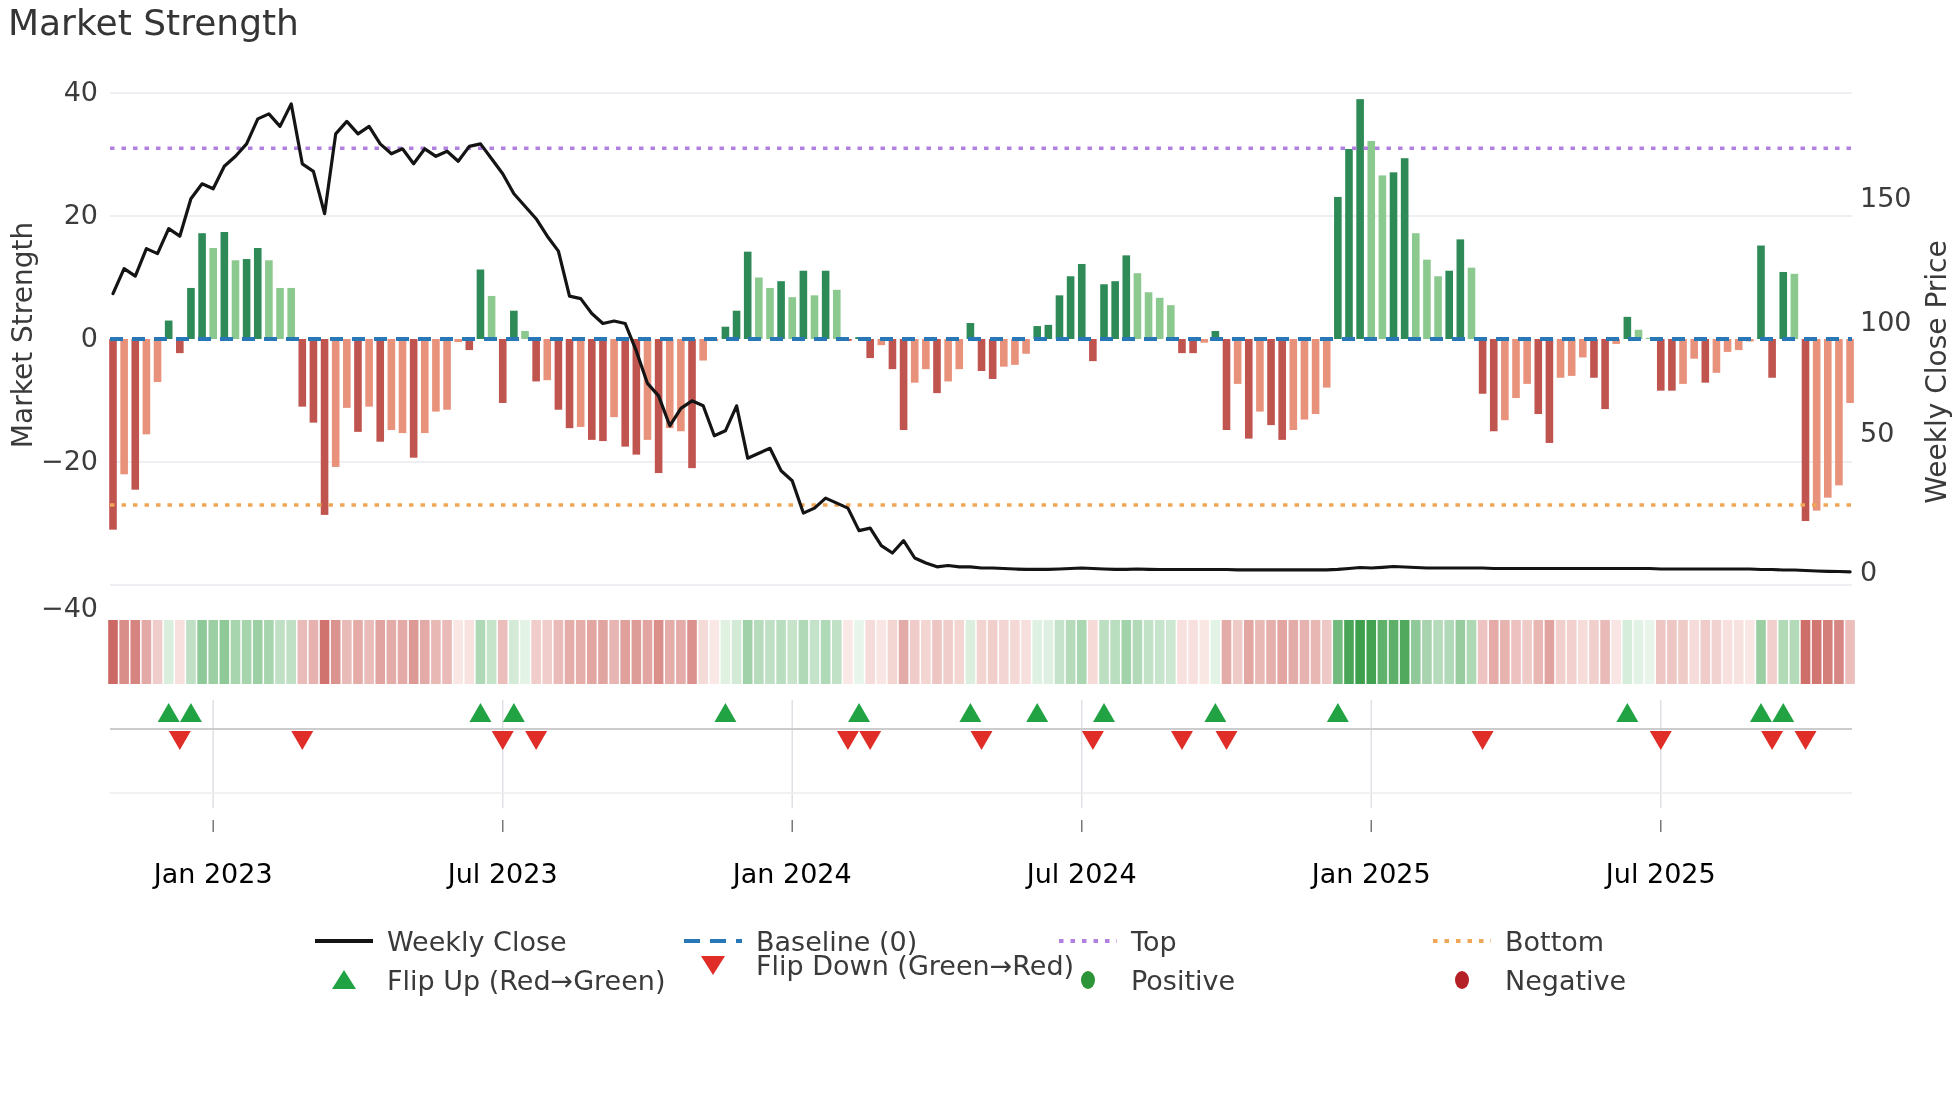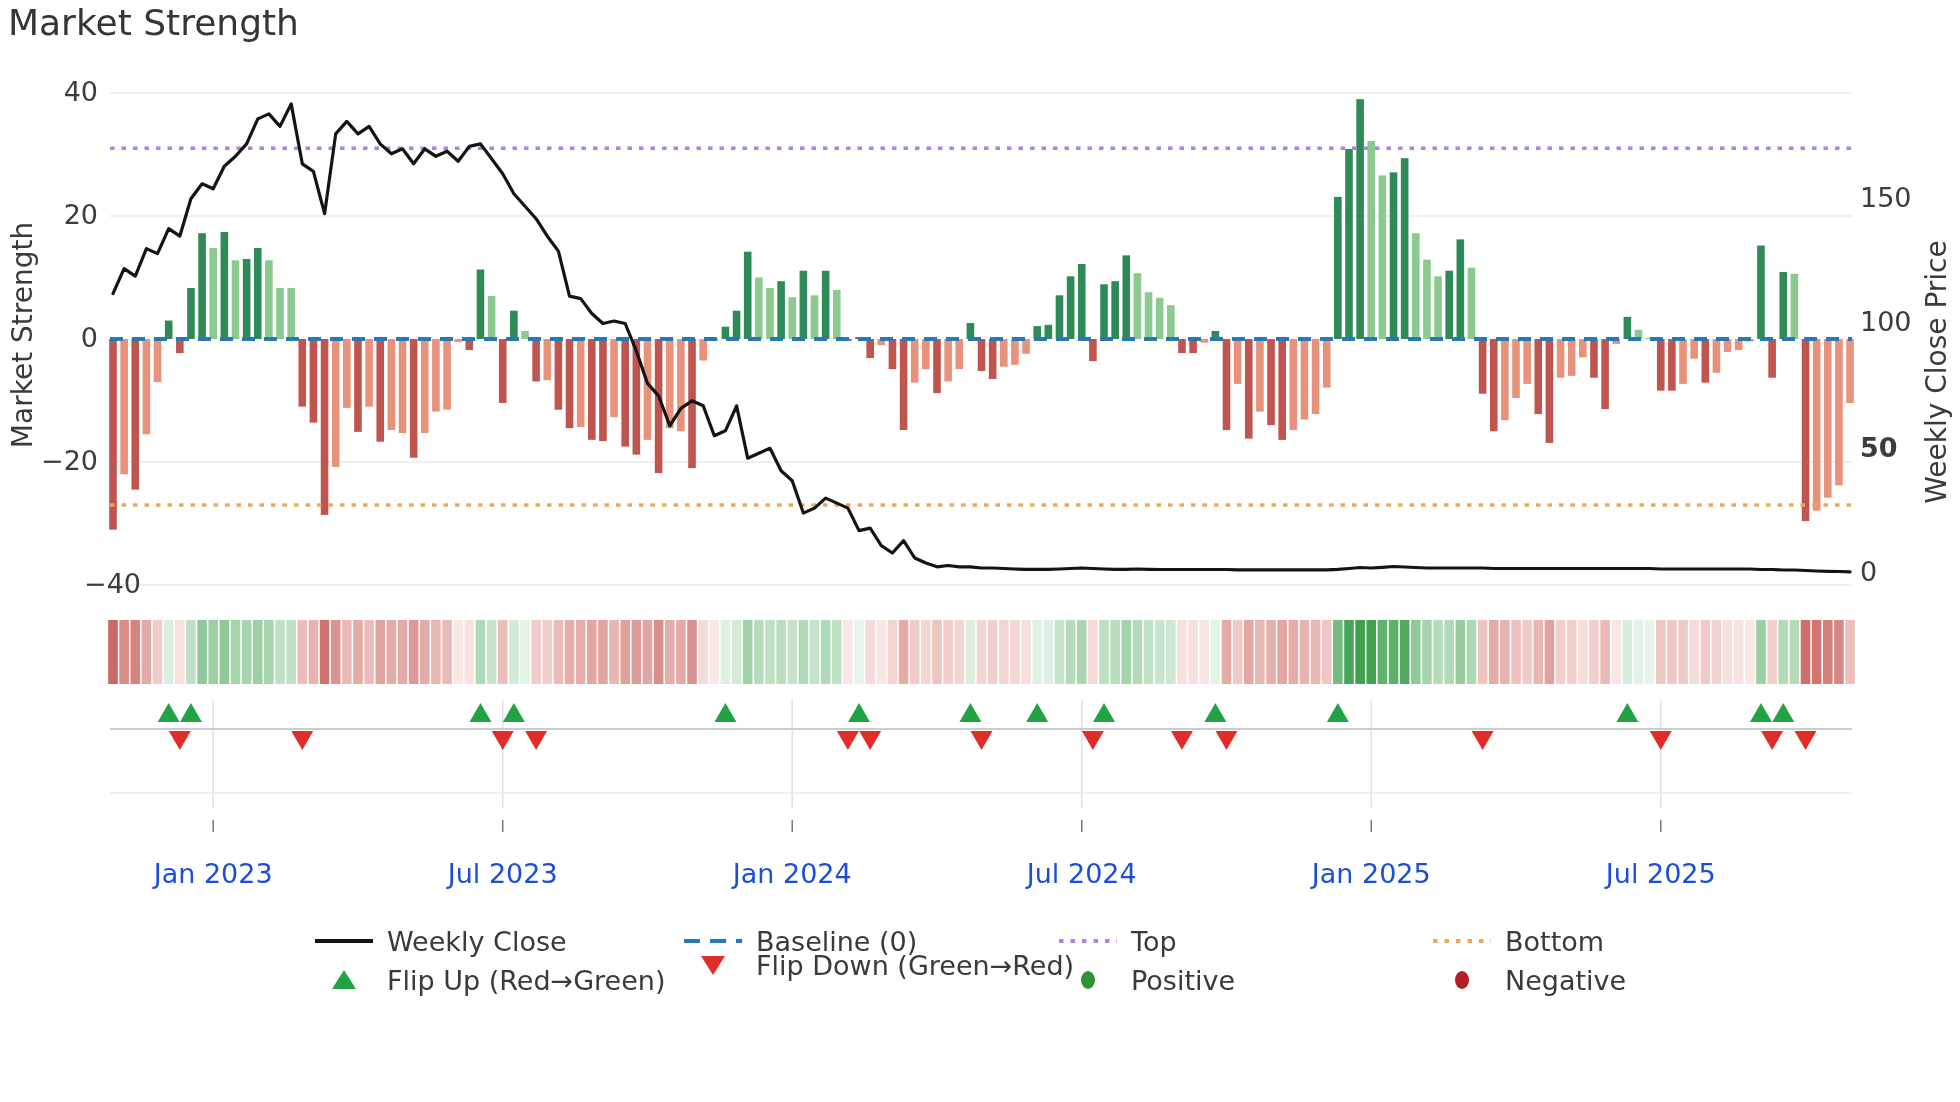--- a/index.html
+++ b/index.html
@@ -8,21 +8,21 @@
   #plot{position:absolute;left:0;top:0;}
   .title{position:absolute;left:8px;top:2px;font-size:36px;color:#353535;white-space:nowrap;}
   .ylabel-left{position:absolute;left:22px;top:335px;transform:translate(-50%,-50%) rotate(-90deg);
                font-size:28px;white-space:nowrap;color:#3a3a3a;}
   .ylabel-right{position:absolute;left:1936px;top:372px;transform:translate(-50%,-50%) rotate(-90deg);
                 font-size:28px;white-space:nowrap;color:#3a3a3a;}
   .source{position:absolute;right:55px;top:768px;font-size:26px;color:#9a9a9a;white-space:nowrap;}
   .ytick{position:absolute;font-size:27px;color:#3c3c3c;}
   .ytick.left{left:0;width:98px;text-align:right;}
   .ytick.right{left:1860px;text-align:left;}
-  .xtick{position:absolute;width:180px;text-align:center;font-size:27px;color:#1d4ed8;top:858px;}
+  .xtick{position:absolute;width:180px;text-align:center;font-size:27px;color:#000000;top:858px;}
   .legend-item{position:absolute;display:flex;align-items:center;height:36px;gap:14px;}
   .legend-item .label{font-size:27px;color:#3a3a3a;white-space:nowrap;}
   .swatch{flex:0 0 auto;display:block;}
 </style>
 </head>
 <body>
 
 <div id="app">
   <svg id="plot" width="1960" height="1102" viewBox="0 0 1960 1102">
       <line x1="110" x2="1852" y1="93" y2="93" stroke="#e8e8ef" stroke-width="1.6"></line>
@@ -391,26 +391,26 @@
       <line x1="1660.7649999999999" x2="1660.7649999999999" y1="820" y2="832" stroke="#777" stroke-width="1.5"></line>
     </svg>
   <div class="title">Market Strength</div>
   <div class="ylabel-left">Market Strength</div>
   <div class="ylabel-right">Weekly Close Price</div>
   <div id="yticks-left">
       <div class="ytick left" style="top: 76px;">40</div>
       <div class="ytick left" style="top: 199px;">20</div>
       <div class="ytick left" style="top: 322px;">0</div>
       <div class="ytick left" style="top: 445px;">−20</div>
-      <div class="ytick left" style="top: 568px; padding-left: 43px;">−40</div>
+      <div class="ytick left" style="top: 592px;">−40</div>
     </div>
   <div id="yticks-right">
       <div class="ytick right" style="top: 182px;">150</div>
       <div class="ytick right" style="top: 306px;">100</div>
-      <div class="ytick right" style="top: 432px; font-weight: bold;">50</div>
+      <div class="ytick right" style="top: 417px;">50</div>
       <div class="ytick right" style="top: 556px;">0</div>
     </div>
   <div id="xticks">
       <div class="xtick" style="left: 123.215px;">Jan 2023</div>
       <div class="xtick" style="left: 412.725px;">Jul 2023</div>
       <div class="xtick" style="left: 702.235px;">Jan 2024</div>
       <div class="xtick" style="left: 991.745px;">Jul 2024</div>
       <div class="xtick" style="left: 1281.25px;">Jan 2025</div>
       <div class="xtick" style="left: 1570.76px;">Jul 2025</div>
     </div>

